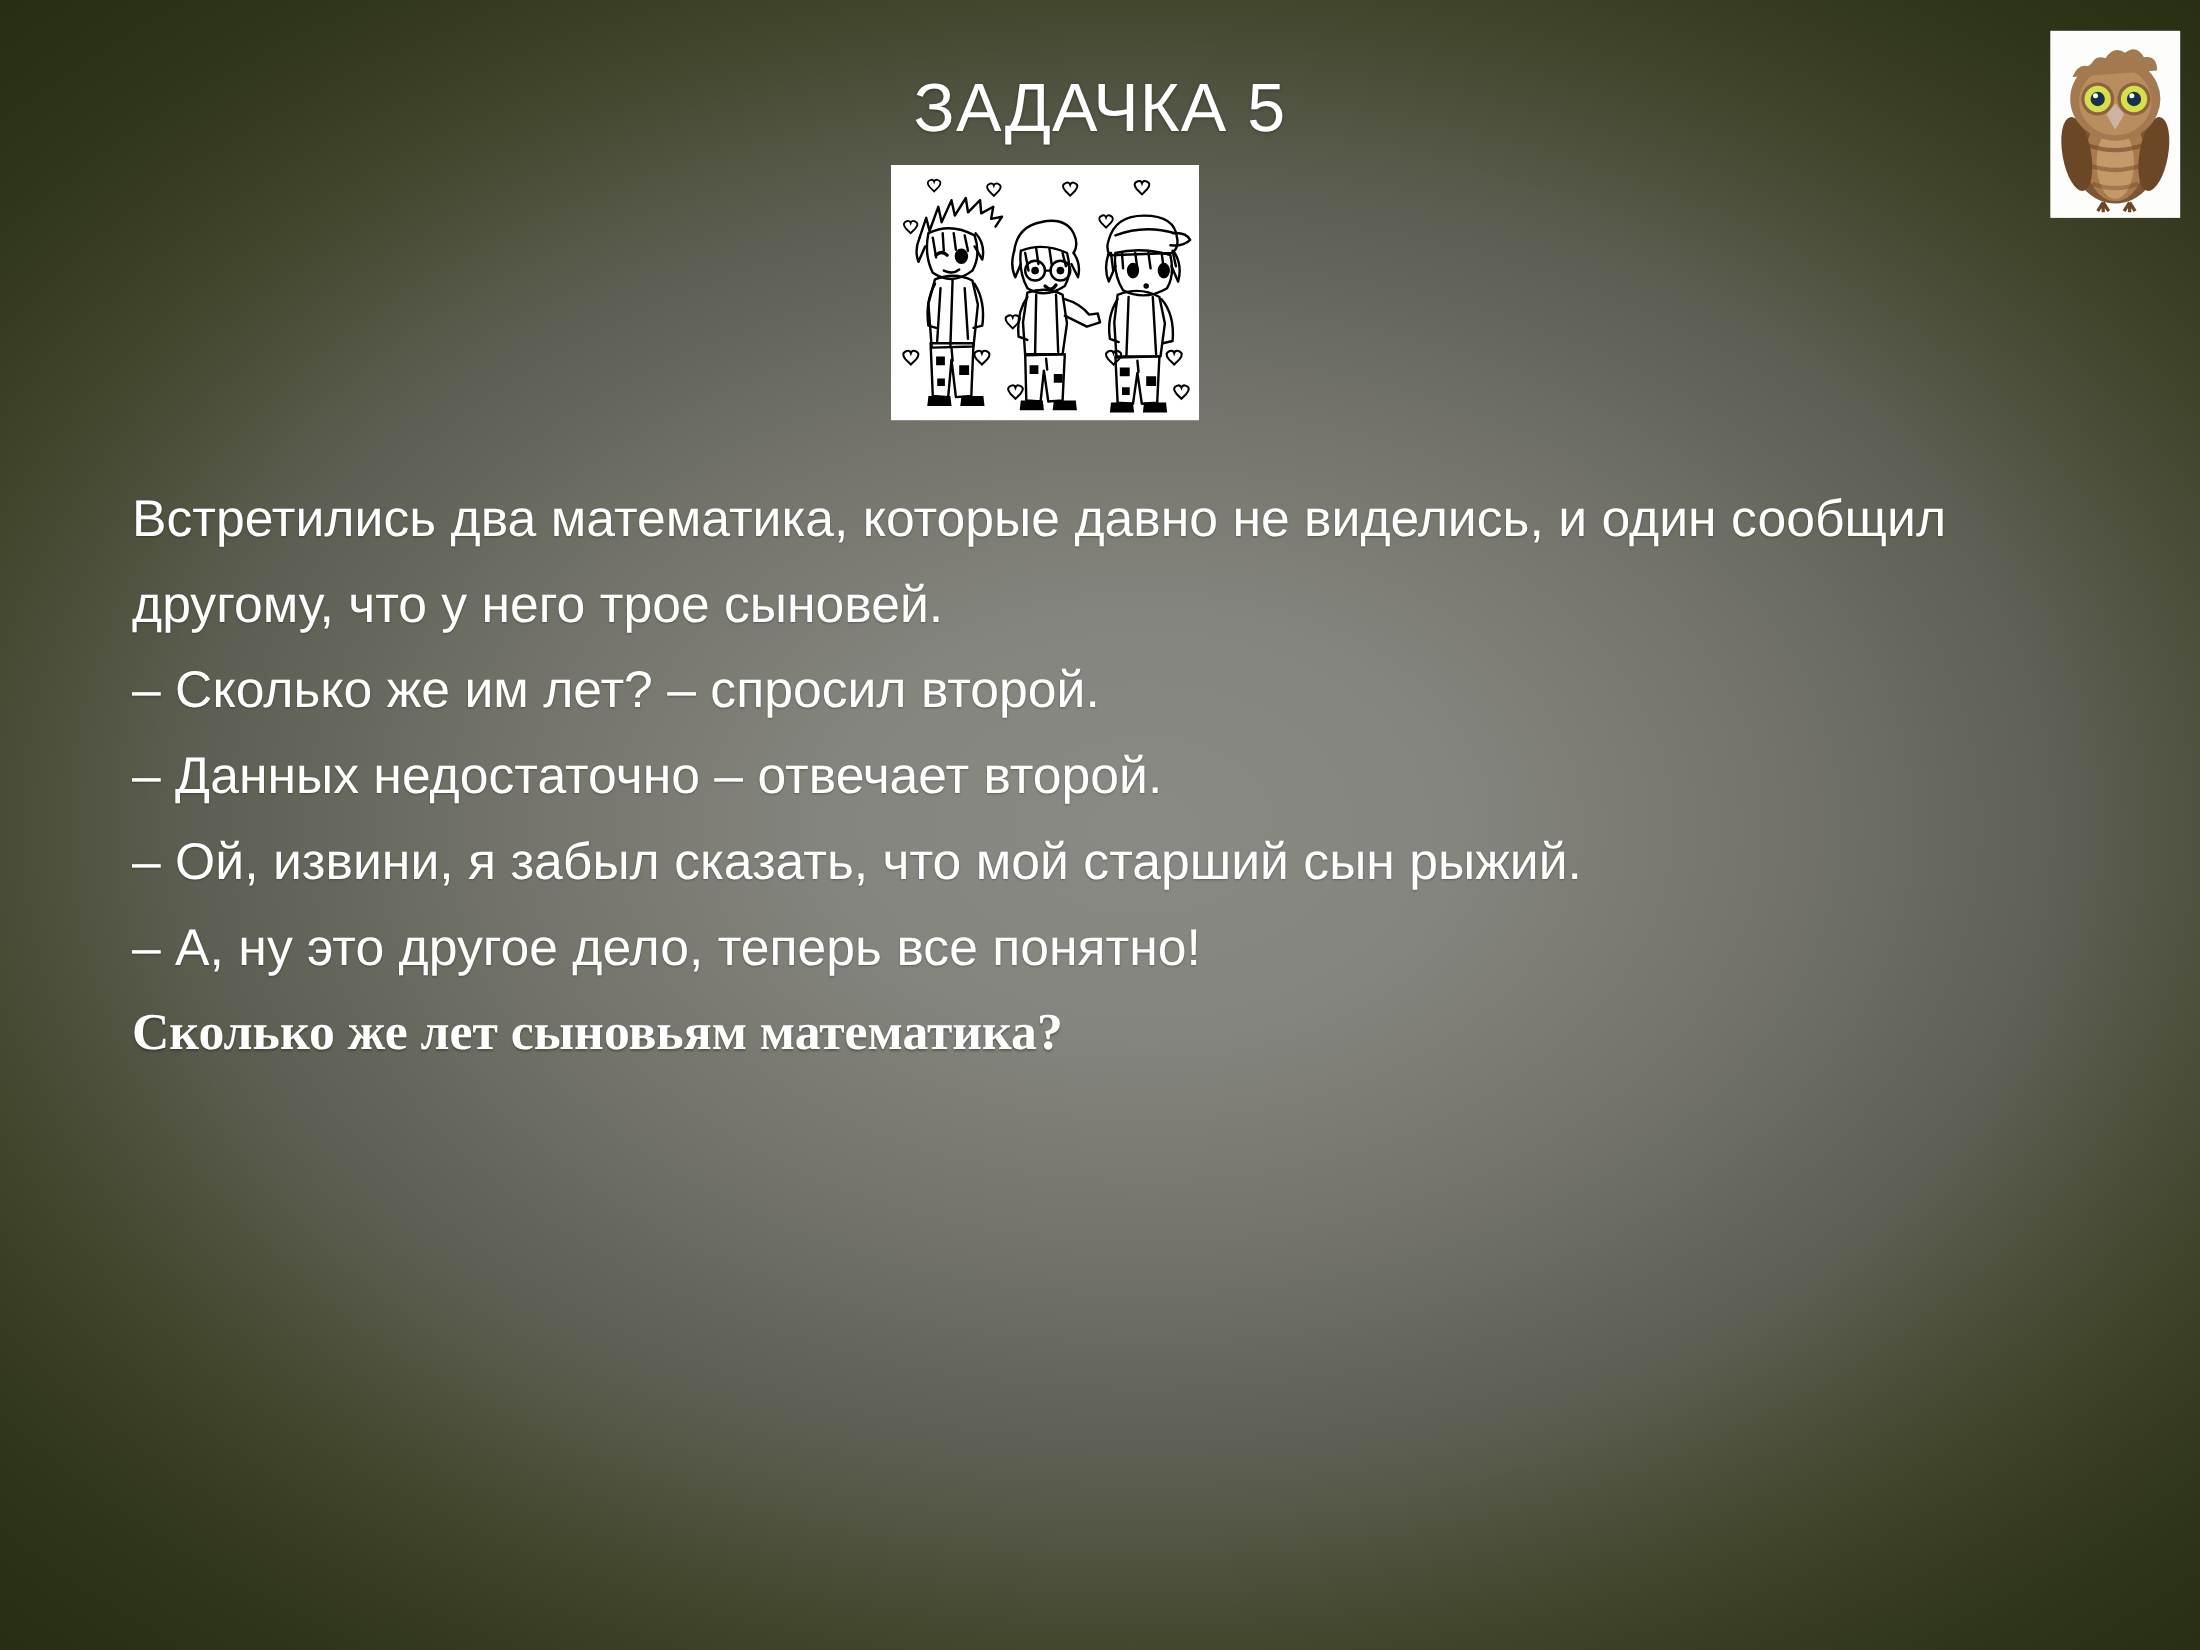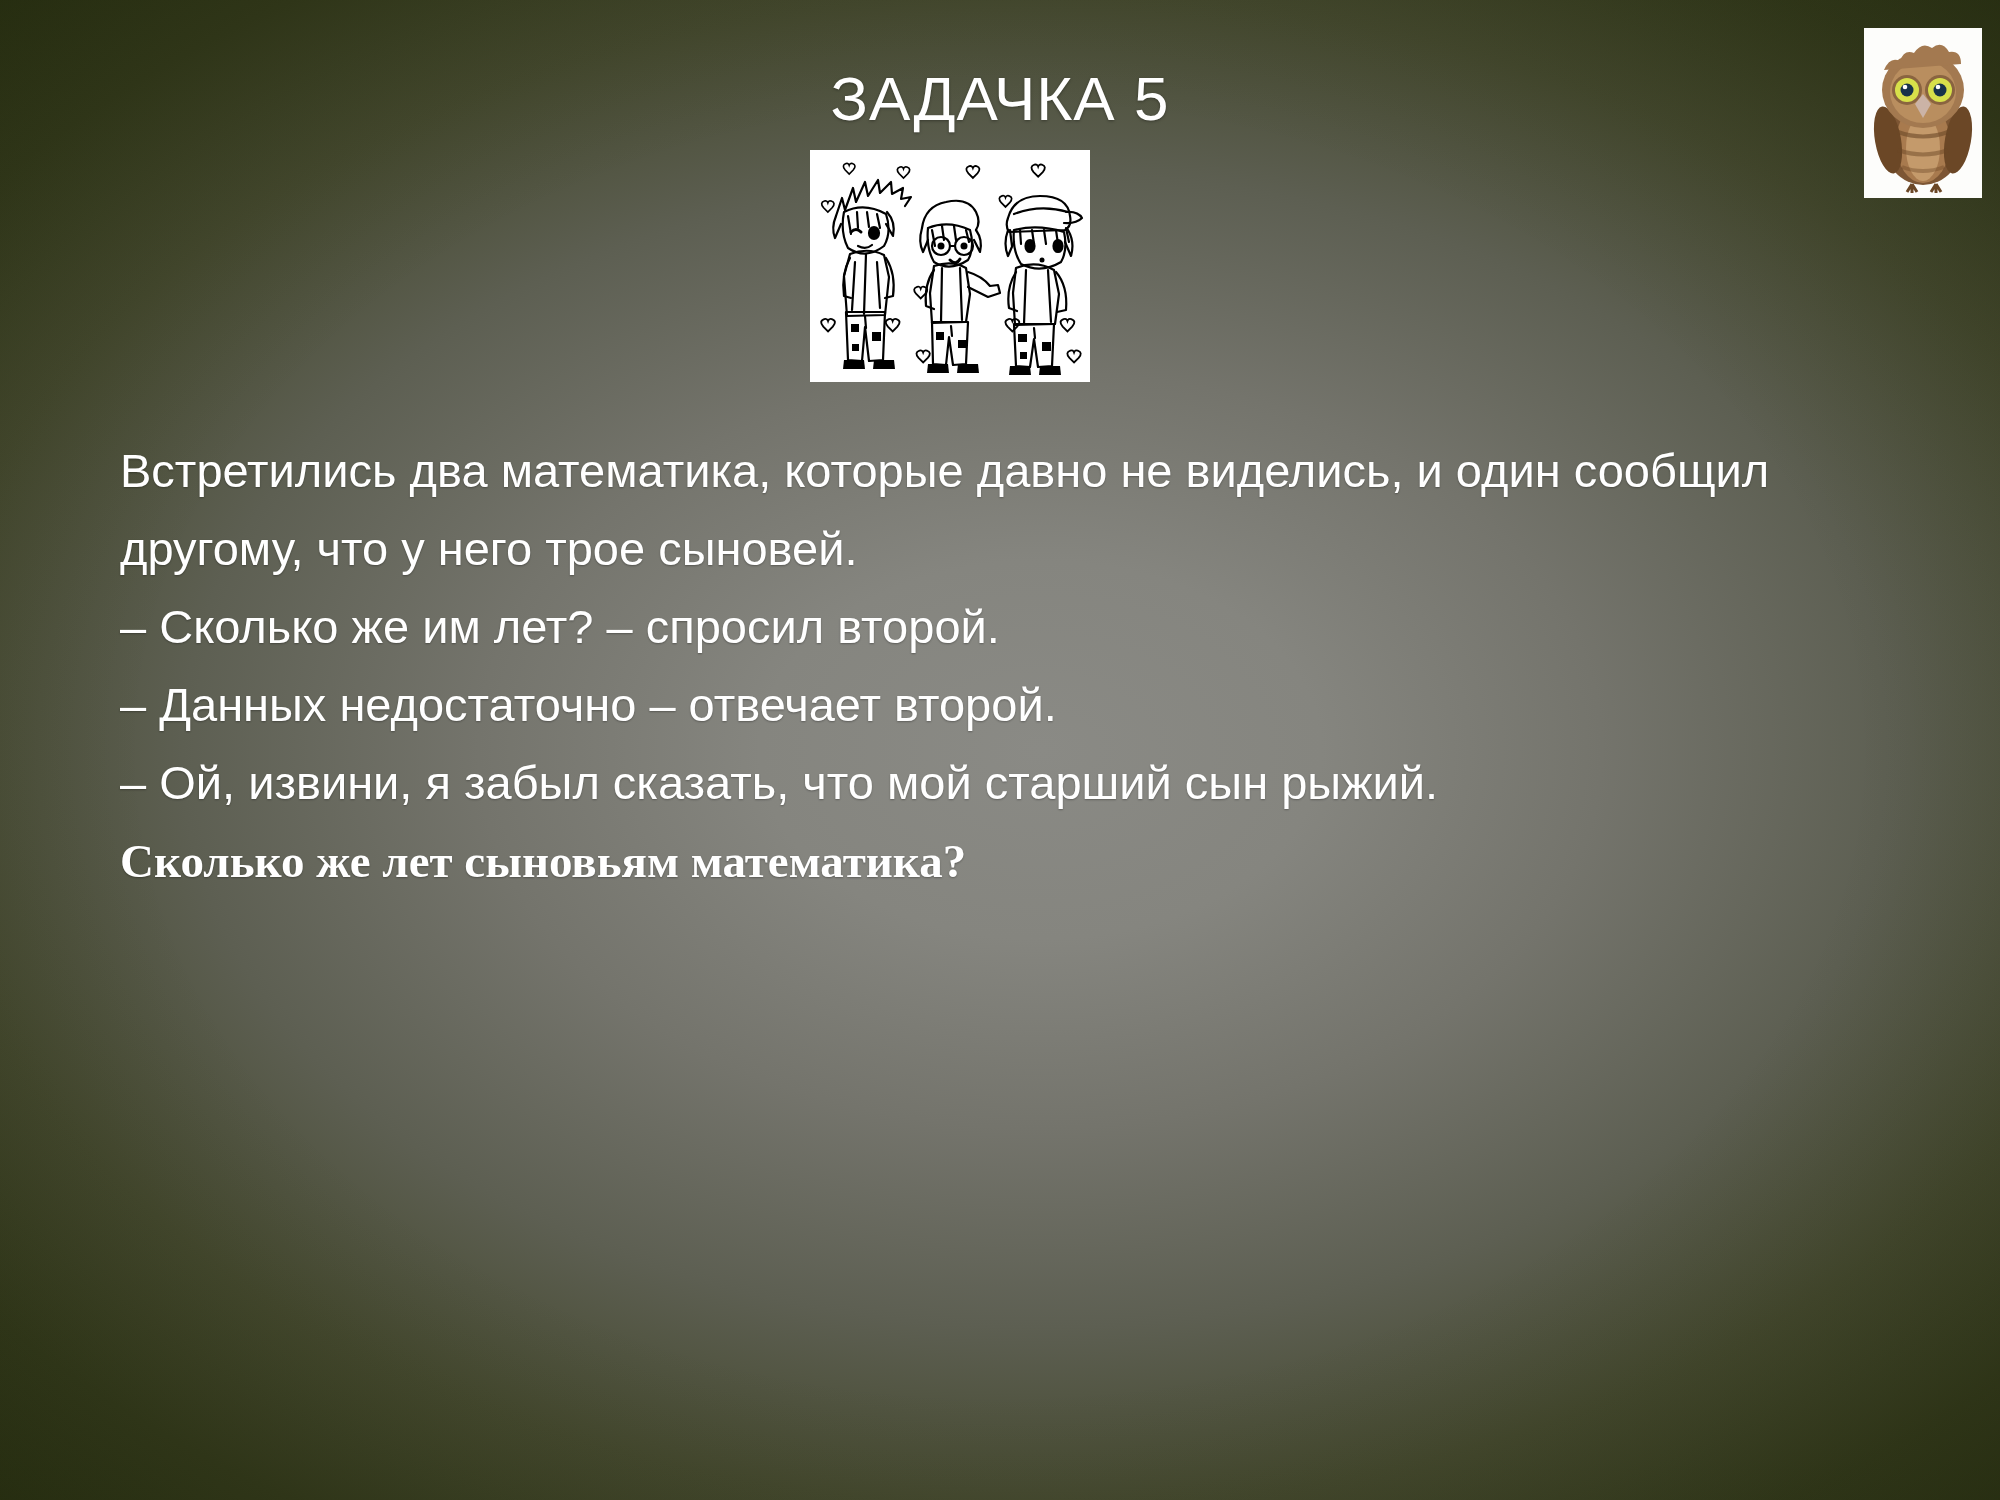--- a/index.html
+++ b/index.html
@@ -239,16 +239,17 @@
         <path d="M282 226 q-5 -6 1 -8 q3 -1 4 2 q1 -3 4 -2 q6 2 1 8 l-5 5 z" transform="scale(0.92)"></path>
       </g>
     </svg>
   </div>
 
   <div class="body-text">
     <p>Встретились два математика, которые давно не виделись, и один сообщил другому, что у него трое сыновей.</p>
     <p>– Сколько же им лет? – спросил второй.</p>
     <p>– Данных недостаточно – отвечает второй.</p>
     <p>– Ой, извини, я забыл сказать, что мой старший сын рыжий.</p>
+    <p>– А, ну это другое дело, теперь все понятно!</p>
     <p class="bold">Сколько же лет сыновьям математика?</p>
   </div>
 
 </div>
 
 </body></html>

